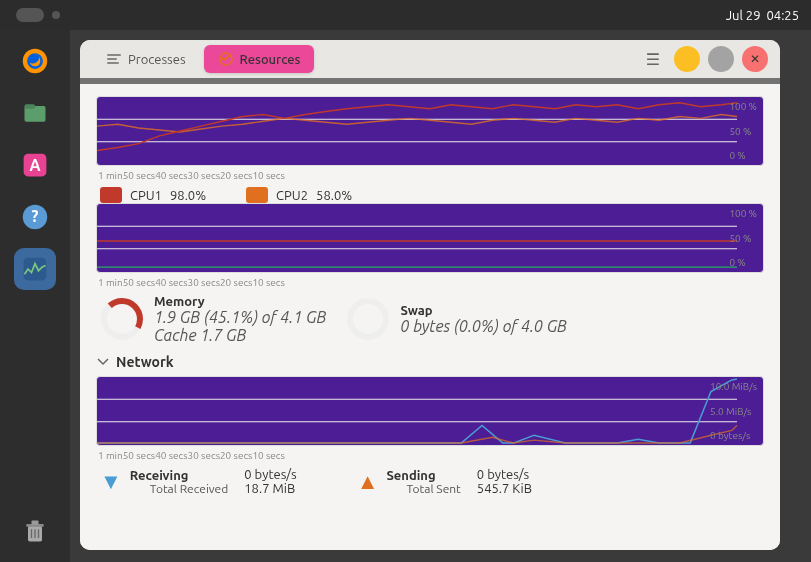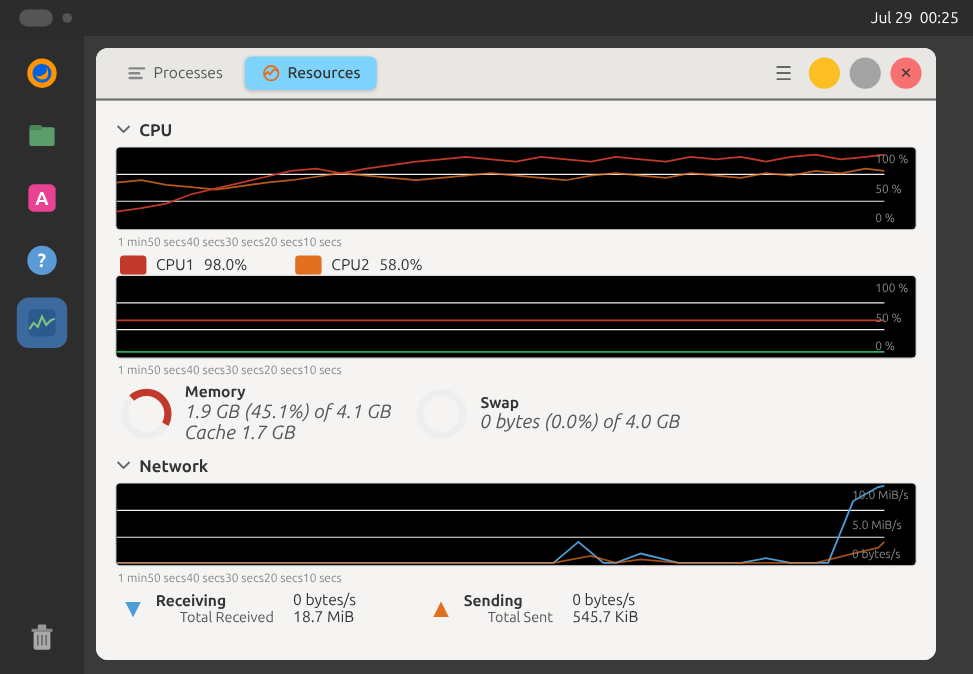--- a/index.html
+++ b/index.html
@@ -75,40 +75,40 @@
       color: #333;
     }
 
     .titlebar {
       background: #e8e7e4;
       height: 44px;
       display: flex;
       align-items: center;
       padding: 0 12px;
       gap: 0;
-      border-bottom: 2px solid #737373;
+      border-bottom: 6px solid #737373;
     }
     .titlebar-nav {
       display: flex;
       gap: 4px;
       flex: 1;
     }
     .nav-tab {
       display: flex;
       align-items: center;
       gap: 6px;
       padding: 6px 14px;
       border-radius: 6px;
       cursor: pointer;
       font-size: 13px;
       color: #555;
       background: transparent;
     }
     .nav-tab.active {
-      background: #7dd3fc;
+      background: #ec4899;
       color: #333;
       font-weight: 500;
       box-shadow: 0 1px 3px rgba(0,0,0,0.15);
     }
     .nav-tab svg { width: 16px; height: 16px; }
 
     .titlebar-actions {
       display: flex;
       gap: 8px;
       align-items: center;
@@ -140,21 +140,21 @@
       margin-top: 4px;
     }
     .section-header svg { width: 14px; height: 14px; color: #666; }
     .section-title {
       font-size: 14px;
       font-weight: 600;
       color: #333;
     }
 
     .chart-container {
-      background: #000000;
+      background: #4c1d95;
       border: 1px solid #ddd;
       border-radius: 4px;
       height: 70px;
       position: relative;
       margin-bottom: 4px;
       overflow: hidden;
     }
     .chart-labels-right {
       position: absolute;
       right: 6px;
@@ -240,21 +240,21 @@
 </head>
 <body>
 
 <div class="taskbar">
   <div class="taskbar-left">
     <div class="taskbar-pill"></div>
     <div class="taskbar-dot"></div>
   </div>
   <span class="taskbar-time">
     <span>Jul 29</span>&nbsp;
-    <span>00:25</span>
+    <span>04:25</span>
   </span>
 </div>
 
 <div class="sidebar">
 
   <div class="sidebar-icon">
     <svg viewBox="0 0 32 32" xmlns="http://www.w3.org/2000/svg">
       <circle cx="16" cy="16" r="14" fill="#ff9400"></circle>
       <circle cx="16" cy="16" r="9" fill="#0060df"></circle>
       <path d="M16 7 Q22 10 22 16 Q22 22 16 22 Q12 22 10 18 Q14 20 18 17 Q22 14 20 10 Q18 7 16 7Z" fill="#ff9400"></path>
@@ -328,26 +328,20 @@
       <div class="win-btn menu">☰</div>
       <div class="win-btn minimize"></div>
       <div class="win-btn maximize"></div>
       <div class="win-btn close">✕</div>
     </div>
   </div>
 
   <div class="content">
 
     <div>
-      <div class="section-header">
-        <svg viewBox="0 0 14 14" style="cursor:pointer;">
-          <path d="M2 4 L7 9 L12 4" stroke="#666" stroke-width="1.5" fill="none"></path>
-        </svg>
-        <span class="section-title">CPU</span>
-      </div>
 
       <div class="chart-container">
         <svg class="chart-svg" viewBox="0 0 640 70" preserveAspectRatio="none" xmlns="http://www.w3.org/2000/svg">
 
           <line x1="0" y1="23" x2="615" y2="23" class="grid-line"></line>
           <line x1="0" y1="46" x2="615" y2="46" class="grid-line"></line>
 
           <polyline points="0,30 20,28 40,32 60,34 80,36 100,33 120,30 140,28 160,25 180,22 200,24 220,26 240,28 260,26 280,24 300,22 320,24 340,26 360,28 380,24 400,22 420,24 440,26 460,22 480,24 500,26 520,22 540,24 560,20 580,22 600,18 615,20" fill="none" stroke="#e07020" stroke-width="1.5" opacity="0.8"></polyline>
 
           <polyline points="0,55 20,52 40,48 60,40 80,35 100,30 120,25 140,20 160,18 180,22 200,18 220,15 240,12 260,10 280,8 300,10 320,12 340,8 360,10 380,12 400,8 420,10 440,12 460,8 480,10 500,8 520,12 540,8 560,6 580,10 600,8 615,6" fill="none" stroke="#c0392b" stroke-width="1.5"></polyline>

